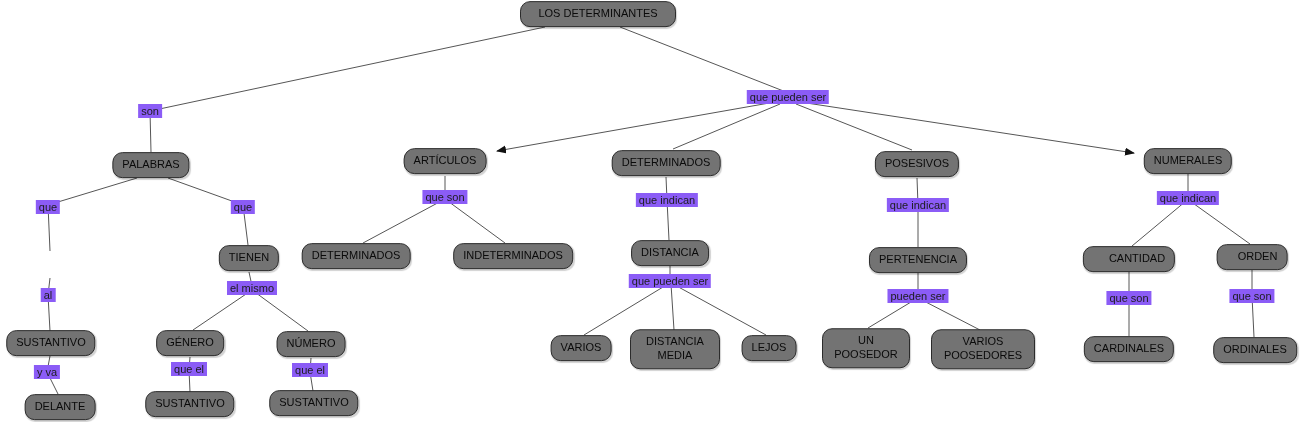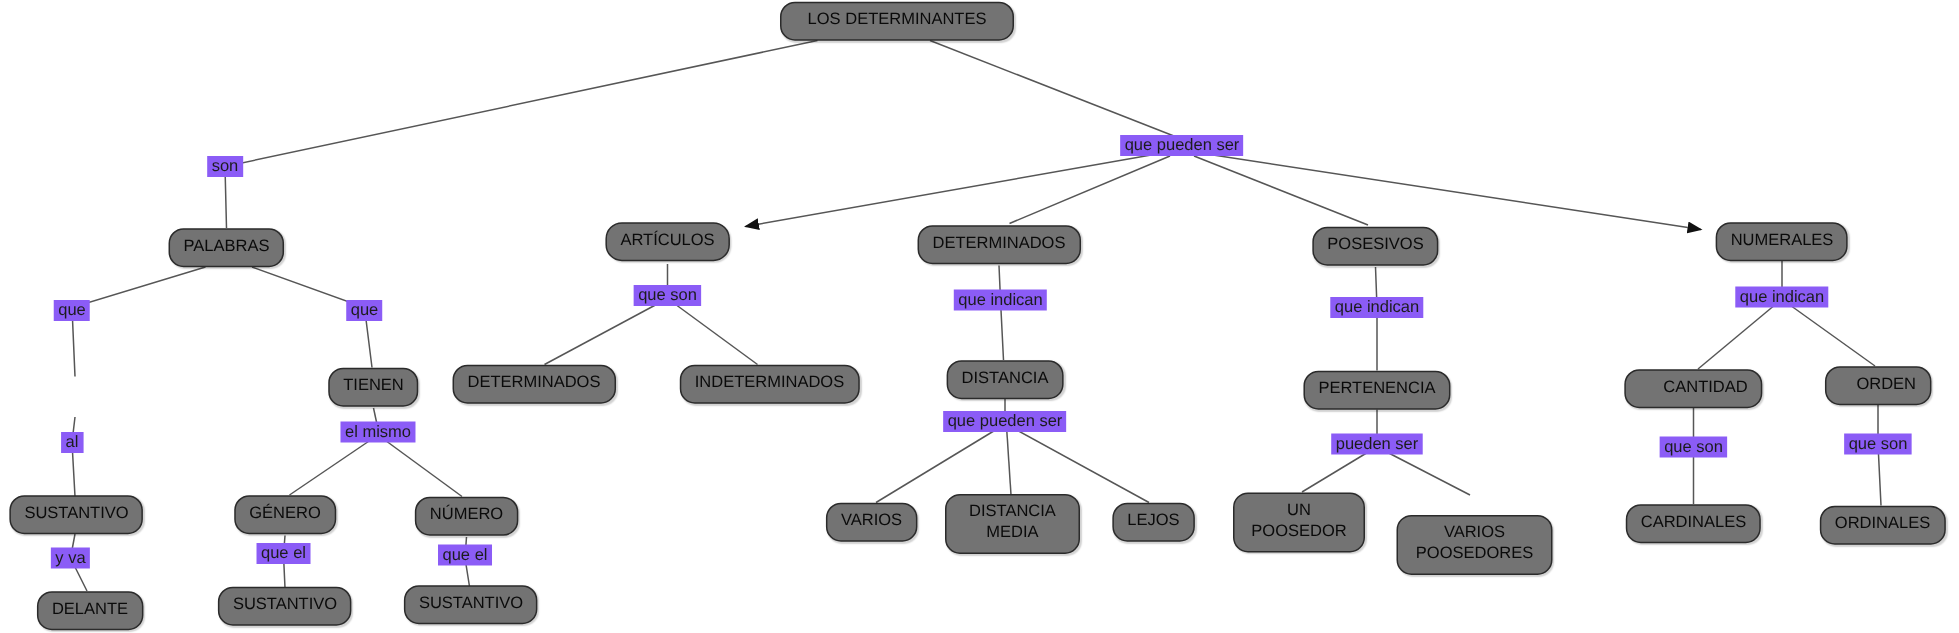--- a/index.html
+++ b/index.html
@@ -123,20 +123,20 @@
   <div class="node" style="left:356px;top:256px;">DETERMINADOS</div>
   <div class="node" style="left:513px;top:256px;">INDETERMINADOS</div>
   <div class="node" style="left:666px;top:163px;">DETERMINADOS</div>
   <div class="node" style="left:670px;top:253px;">DISTANCIA</div>
   <div class="node" style="left:581px;top:348px;">VARIOS</div>
   <div class="node wrap" style="left:675px;top:349px;width:90px;">DISTANCIA MEDIA</div>
   <div class="node" style="left:769px;top:348px;">LEJOS</div>
   <div class="node" style="left:917px;top:164px;">POSESIVOS</div>
   <div class="node" style="left:918px;top:260px;">PERTENENCIA</div>
   <div class="node wrap" style="left:866px;top:348px;width:88px;">UN POOSEDOR</div>
-  <div class="node wrap" style="left:983px;top:363px;width:104px;">VARIOS POOSEDORES</div>
+  <div class="node wrap" style="left:983px;top:349px;width:104px;">VARIOS POOSEDORES</div>
   <div class="node" style="left:1188px;top:161px;">NUMERALES</div>
   <div class="node" style="left:1129px;top:259px;padding-left:25px;">CANTIDAD</div>
   <div class="node" style="left:1252px;top:257px;padding-left:20px;">ORDEN</div>
   <div class="node" style="left:1129px;top:349px;">CARDINALES</div>
   <div class="node" style="left:1255px;top:350px;">ORDINALES</div>
 
 </div>
 
 </body></html>

